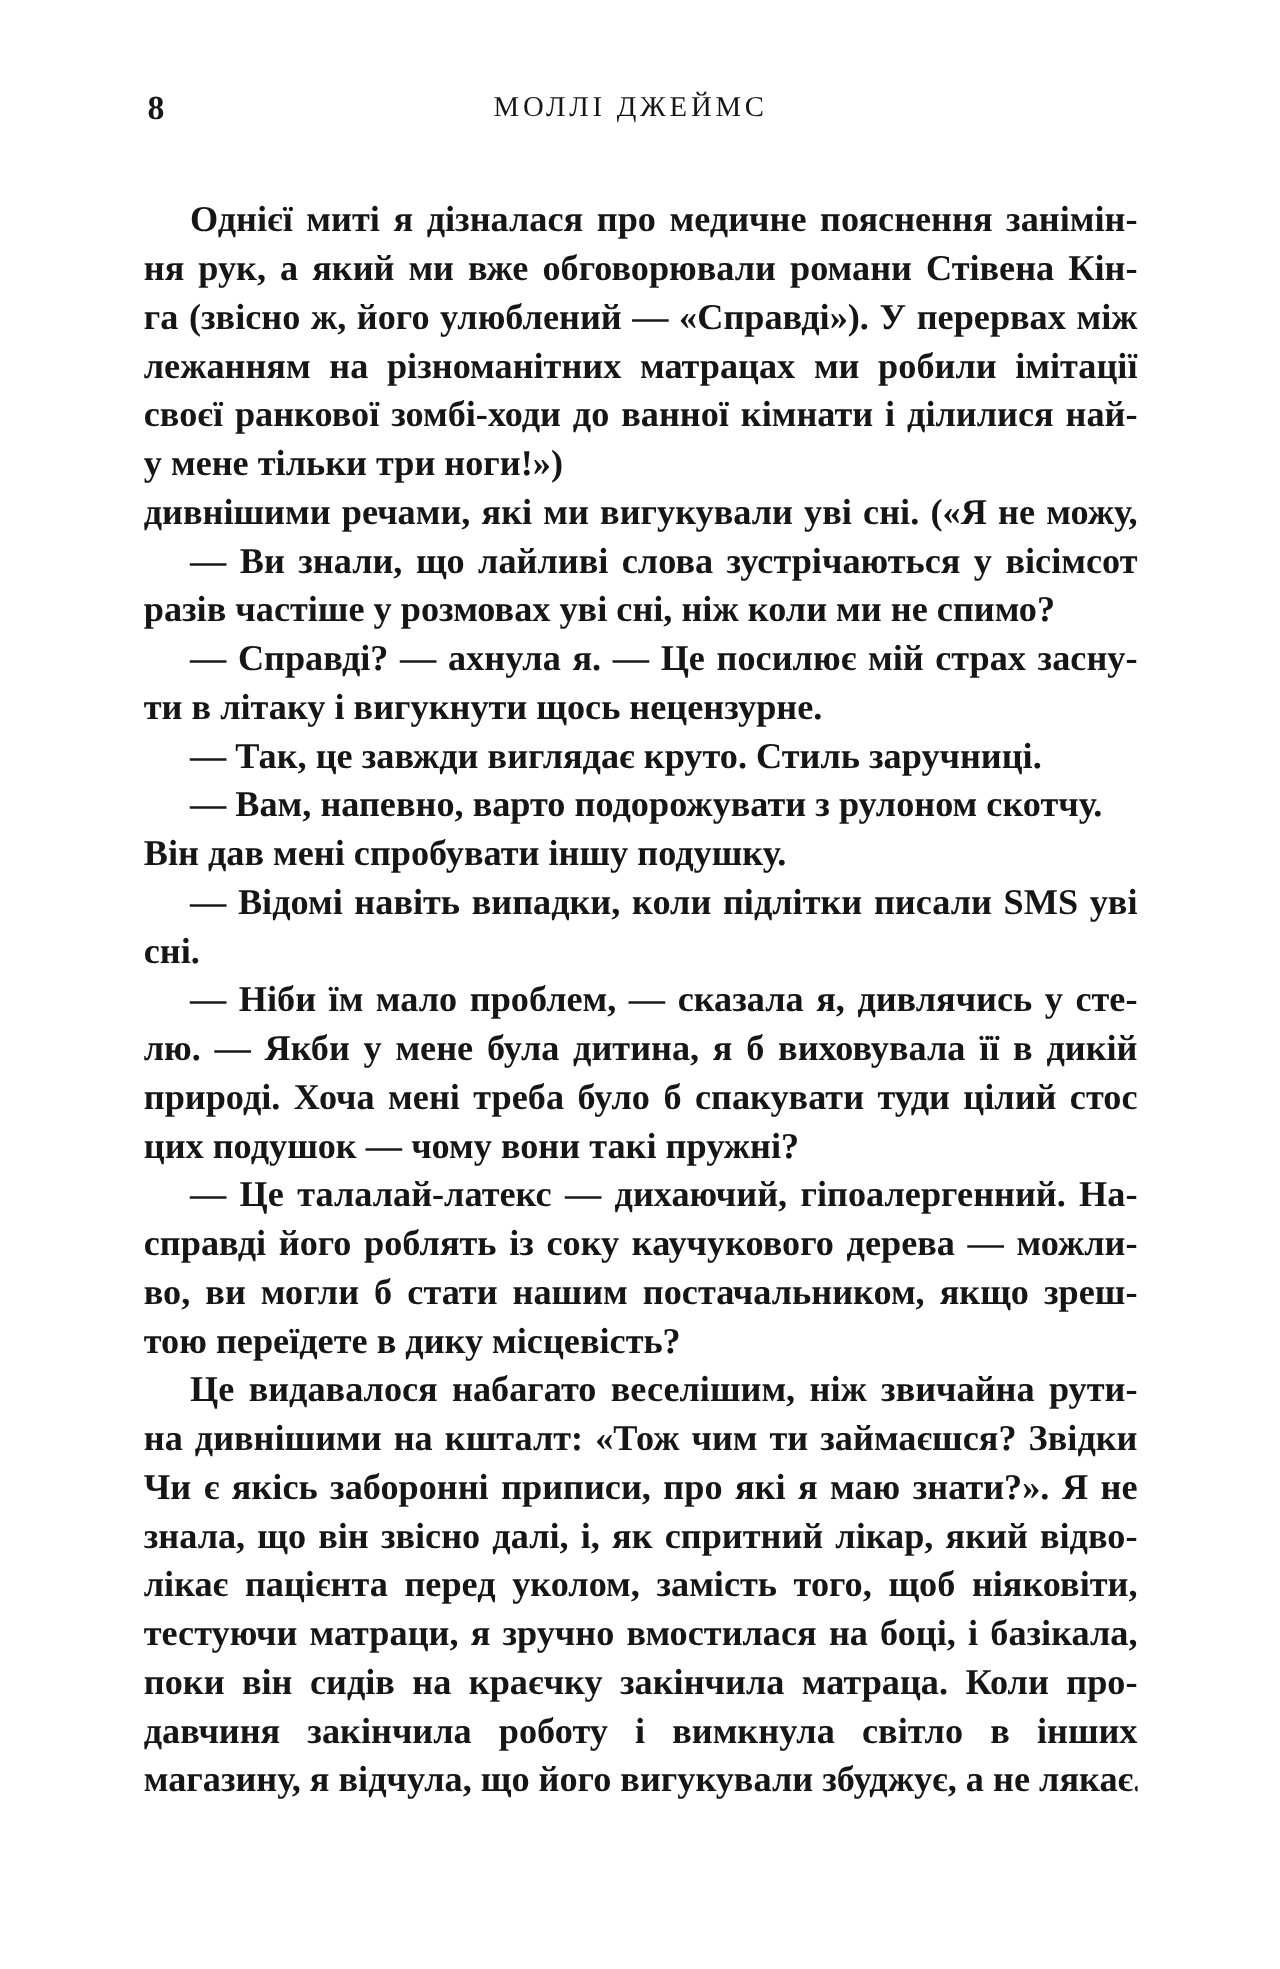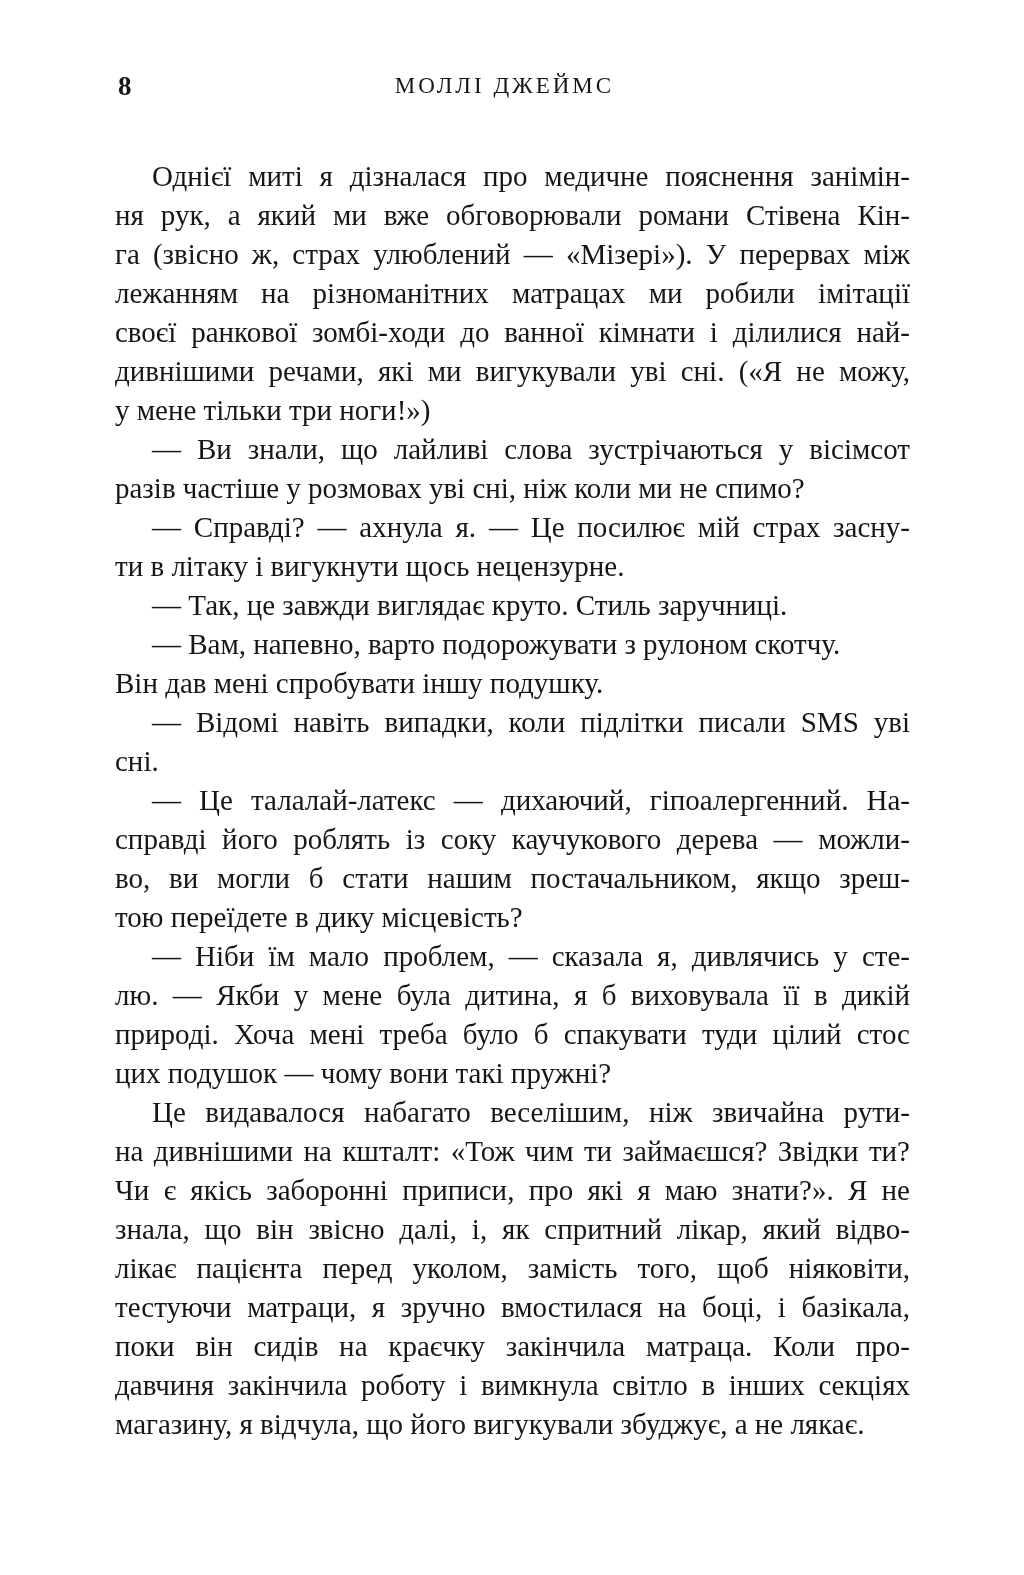--- a/index.html
+++ b/index.html
@@ -49,20 +49,21 @@
     width: 795px;
     font-size: 29px;
   }
   .para { margin: 0; padding: 0; }
   .ln {
     height: 39px;
     line-height: 39px;
     overflow: hidden;
     white-space: pre;
     text-align: left;
+    font-weight: bold;
   }
   .ln.j {
     white-space: normal;
     text-align: justify;
     text-align-last: justify;
   }
   .ln.ind { text-indent: 37px; }
 </style>
 </head>
 <body>
@@ -72,25 +73,25 @@
   <div class="page-header">
     <span class="page-number">8</span>
     <span class="running-title">МОЛЛІ ДЖЕЙМС</span>
   </div>
 
   <div class="body-text">
 
     <div class="para">
       <div class="ln ind j">Однієї миті я дізналася про медичне пояснення занімін-</div>
       <div class="ln j">ня рук, а який ми вже обговорювали романи Стівена Кін-</div>
-      <div class="ln j">га (звісно ж, страх улюблений — «Мізері»). У перервах між</div>
+      <div class="ln j">га (звісно ж, його улюблений — «Справді»). У перервах між</div>
       <div class="ln j">лежанням на різноманітних матрацах ми робили імітації</div>
       <div class="ln j">своєї ранкової зомбі-ходи до ванної кімнати і ділилися най-</div>
+      <div class="ln">у мене тільки три ноги!»)</div>
       <div class="ln j">дивнішими речами, які ми вигукували уві сні. («Я не можу,</div>
-      <div class="ln">у мене тільки три ноги!»)</div>
     </div>
 
     <div class="para">
       <div class="ln ind j">— Ви знали, що лайливі слова зустрічаються у вісімсот</div>
       <div class="ln">разів частіше у розмовах уві сні, ніж коли ми не спимо?</div>
     </div>
 
     <div class="para">
       <div class="ln ind j">— Справді? — ахнула я. — Це посилює мій страх засну-</div>
       <div class="ln">ти в літаку і вигукнути щось нецензурне.</div>
@@ -107,31 +108,31 @@
     <div class="para">
       <div class="ln">Він дав мені спробувати іншу подушку.</div>
     </div>
 
     <div class="para">
       <div class="ln ind j">— Відомі навіть випадки, коли підлітки писали SMS уві</div>
       <div class="ln">сні.</div>
     </div>
 
     <div class="para">
+      <div class="ln ind j">— Ніби їм мало проблем, — сказала я, дивлячись у сте-</div>
+      <div class="ln j">лю. — Якби у мене була дитина, я б виховувала її в дикій</div>
+      <div class="ln j">природі. Хоча мені треба було б спакувати туди цілий стос</div>
+      <div class="ln">цих подушок — чому вони такі пружні?</div>
+    </div>
+
+    <div class="para">
       <div class="ln ind j">— Це талалай-латекс — дихаючий, гіпоалергенний. На-</div>
       <div class="ln j">справді його роблять із соку каучукового дерева — можли-</div>
       <div class="ln j">во, ви могли б стати нашим постачальником, якщо зреш-</div>
       <div class="ln">тою переїдете в дику місцевість?</div>
-    </div>
-
-    <div class="para">
-      <div class="ln ind j">— Ніби їм мало проблем, — сказала я, дивлячись у сте-</div>
-      <div class="ln j">лю. — Якби у мене була дитина, я б виховувала її в дикій</div>
-      <div class="ln j">природі. Хоча мені треба було б спакувати туди цілий стос</div>
-      <div class="ln">цих подушок — чому вони такі пружні?</div>
     </div>
 
     <div class="para">
       <div class="ln ind j">Це видавалося набагато веселішим, ніж звичайна рути-</div>
       <div class="ln j">на дивнішими на кшталт: «Тож чим ти займаєшся? Звідки ти?</div>
       <div class="ln j">Чи є якісь заборонні приписи, про які я маю знати?». Я не</div>
       <div class="ln j">знала, що він звісно далі, і, як спритний лікар, який відво-</div>
       <div class="ln j">лікає пацієнта перед уколом, замість того, щоб ніяковіти,</div>
       <div class="ln j">тестуючи матраци, я зручно вмостилася на боці, і базікала,</div>
       <div class="ln j">поки він сидів на краєчку закінчила матраца. Коли про-</div>

